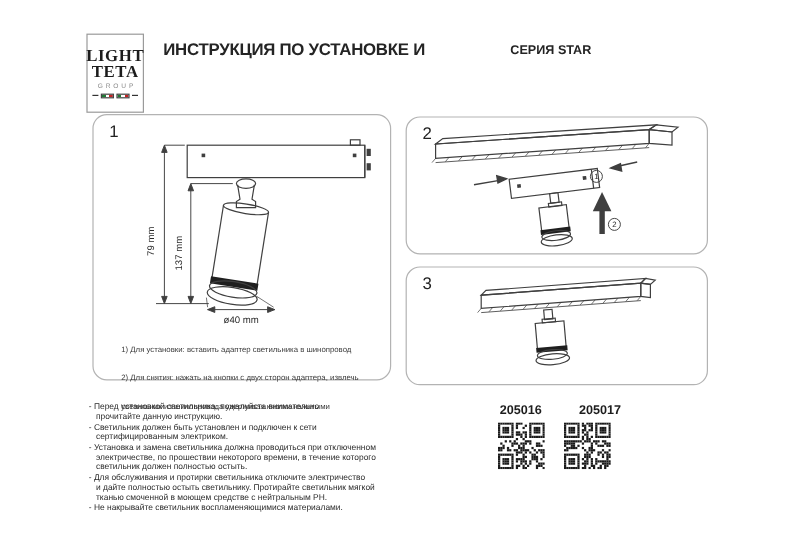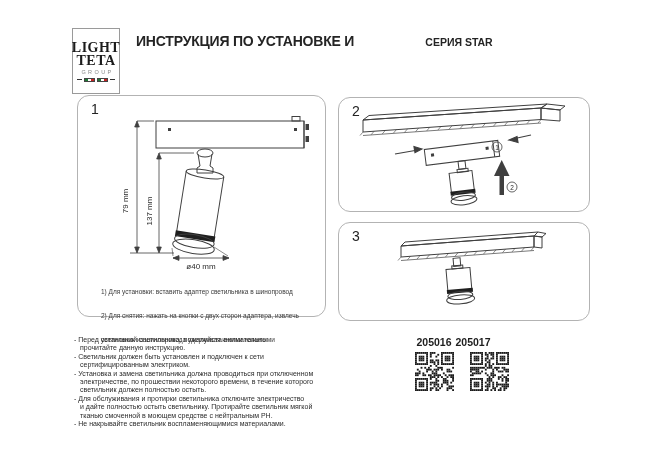--- a/index.html
+++ b/index.html
@@ -41,21 +41,21 @@
 
   .p1-notes{position:absolute;left:23px;top:176px;font-size:6.5px;line-height:8px;color:#3a3a3a;white-space:pre;}
 
   
   .warnings{position:absolute;left:74px;top:336px;font-size:7px;line-height:8.4px;color:var(--text);}
   .warn-line{white-space:pre;}
   .warn-line.cont{padding-left:6px;}
 
   .qr-label{position:absolute;top:336px;font-weight:bold;font-size:10.5px;color:#1d1d1d;width:40px;text-align:center;}
   .qr-label-0{left:414px;}
-  .qr-label-1{left:453px;}
+  .qr-label-1{left:480px;}
   .qr{position:absolute;top:352px;width:39px;height:39px;}
   .qr-0{left:415px;}
   .qr-1{left:470px;}
   .website{position:absolute;left:370px;top:413px;width:190px;text-align:center;font-weight:bold;
            font-size:12.5px;color:#1d1d1d;}
 
   text{font-family:"Liberation Sans",sans-serif;fill:var(--text);}
 </style>
 </head>
 <body>

